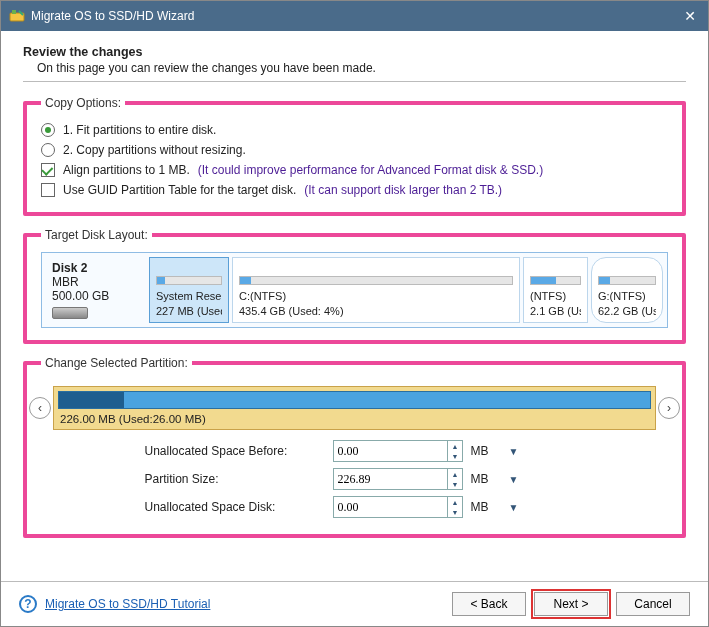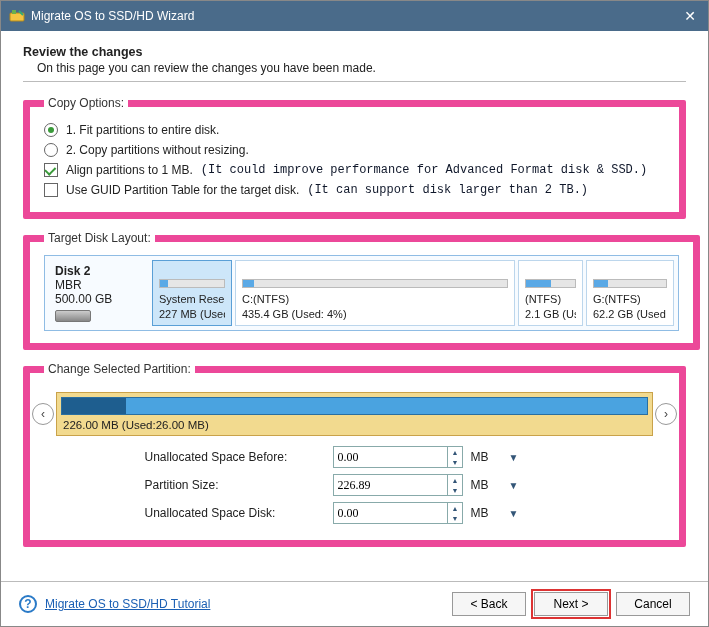--- a/index.html
+++ b/index.html
@@ -6,28 +6,28 @@
   body { margin: 0; background: #fff; }
   .window { width: 709px; height: 627px; border: 1px solid #888; background: #fff; display: flex; flex-direction: column; }
   .titlebar { height: 30px; background: #4a6b8a; color: #fff; display: flex; align-items: center; padding: 0 8px; font-size: 12px; }
   .titlebar .icon { width: 16px; height: 16px; margin-right: 6px; display:flex; align-items:center; justify-content:center;}
   .titlebar .title { flex: 1; }
   .titlebar .close { width: 20px; text-align: center; font-size: 14px; cursor: pointer; }
   .content { flex: 1; padding: 14px 22px 10px 22px; font-size: 12px; color: #222; overflow: hidden; }
   .heading { font-weight: bold; font-size: 12.5px; margin-bottom: 2px; }
   .subheading { margin: 0 0 6px 14px; }
   hr.sep { border: none; border-top: 1px solid #bbb; margin: 6px 0 14px 0; }
-  fieldset { border: 7px solid #ec4899; border-radius: 2px; margin: 0 0 12px 0; padding: 10px 14px 12px 14px; }
+  fieldset { border: 4px solid #ec4899; border-radius: 2px; margin: 0 0 12px 0; padding: 10px 14px 12px 14px; }
   fieldset legend { padding: 0 4px; color: #333; font-size: 12px; }
   .opt-row { display: flex; gap: 8px; padding: 3px 0; }
   .radio, .checkbox { width: 14px; height: 14px; border: 1px solid #666; display: inline-flex; align-items:center; justify-content:center; position: relative; }
   .radio { border-radius: 50%; }
   .radio.checked::after { content:""; width:6px; height:6px; border-radius:50%; background:#3a9a3a; }
   .checkbox.checked::after { content:""; width:8px; height:5px; border-left:2px solid #3a9a3a; border-bottom:2px solid #3a9a3a; transform: rotate(-45deg) translate(0px,-1px);}
-  .note { color: #0f172a; font-family: Liberation Mono, monospace; }
+  .note { color: #4c1d95; }
   .disk-row { display: flex; gap: 3px; align-items: stretch; border: 1px solid #8fbce4; padding: 4px; background: #f7fbff; }
   .disk-cell { border: 1px solid #bcd6ec; background: #fff; padding: 4px 6px; display:flex; flex-direction:column; justify-content:flex-end; font-size: 11px; line-height: 1.3; min-width: 0; }
   .disk-cell .bar { height: 9px; background: #e6e6e6; border:1px solid #bbb; margin-bottom: 4px; position:relative; }
   .disk-cell .bar .fill { position:absolute; top:0; left:0; bottom:0; background:#5aa9e6; }
   .disk-cell.selected { background:#cde6f9; border-color:#5a9fd6; }
   .disk-info { width: 100px; display:flex; flex-direction: column; justify-content:center; padding:4px 6px; font-size:12px; }
   .disk-info .dname { font-weight:bold; }
   .disk-icon { width:36px; height:12px; background: linear-gradient(#ccc,#888); border-radius:2px; margin-top:4px; border:1px solid #777;}
   .change-box { background: #f2da8f; border: 1px solid #c9a24a; padding: 4px; position:relative; margin: 6px 0 4px 0; }
   .change-bar { height: 18px; background: #4aa3e0; border:1px solid #2a6fa0; position:relative; }
@@ -117,21 +117,21 @@
               <div style="white-space:nowrap;overflow:hidden;">C:(NTFS)</div>
               <div style="white-space:nowrap;overflow:hidden;">435.4 GB (Used: 4%)</div>
             </div>
             <div class="disk-cell" style="width: 65px; flex-shrink: 0;">
               <div class="bar">
                 <div class="fill" style="width:50%"></div>
               </div>
               <div style="white-space:nowrap;overflow:hidden;">(NTFS)</div>
               <div style="white-space:nowrap;overflow:hidden;">2.1 GB (Used:</div>
             </div>
-            <div class="disk-cell" style="width: 88px; flex-shrink: 0;">
+            <div class="disk-cell" style="width: 72px; flex-shrink: 0; border-radius: 15px;">
               <div class="bar">
                 <div class="fill" style="width:20%"></div>
               </div>
               <div style="white-space:nowrap;overflow:hidden;">G:(NTFS)</div>
               <div style="white-space:nowrap;overflow:hidden;">62.2 GB (Used</div>
             </div>
           </div>
       </div>
     </fieldset>
 

